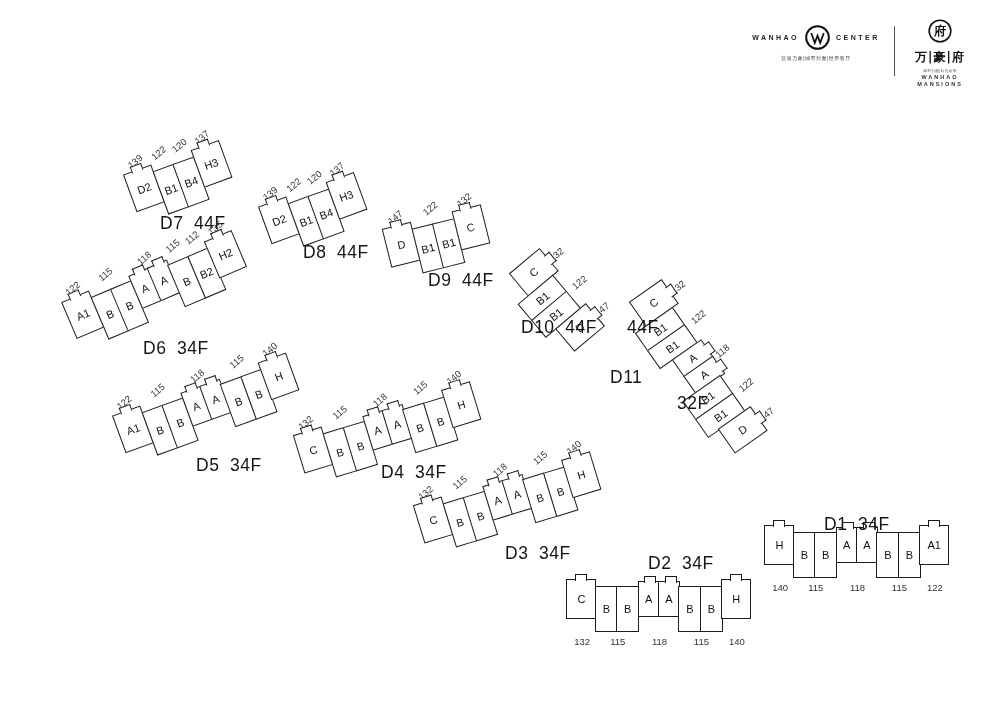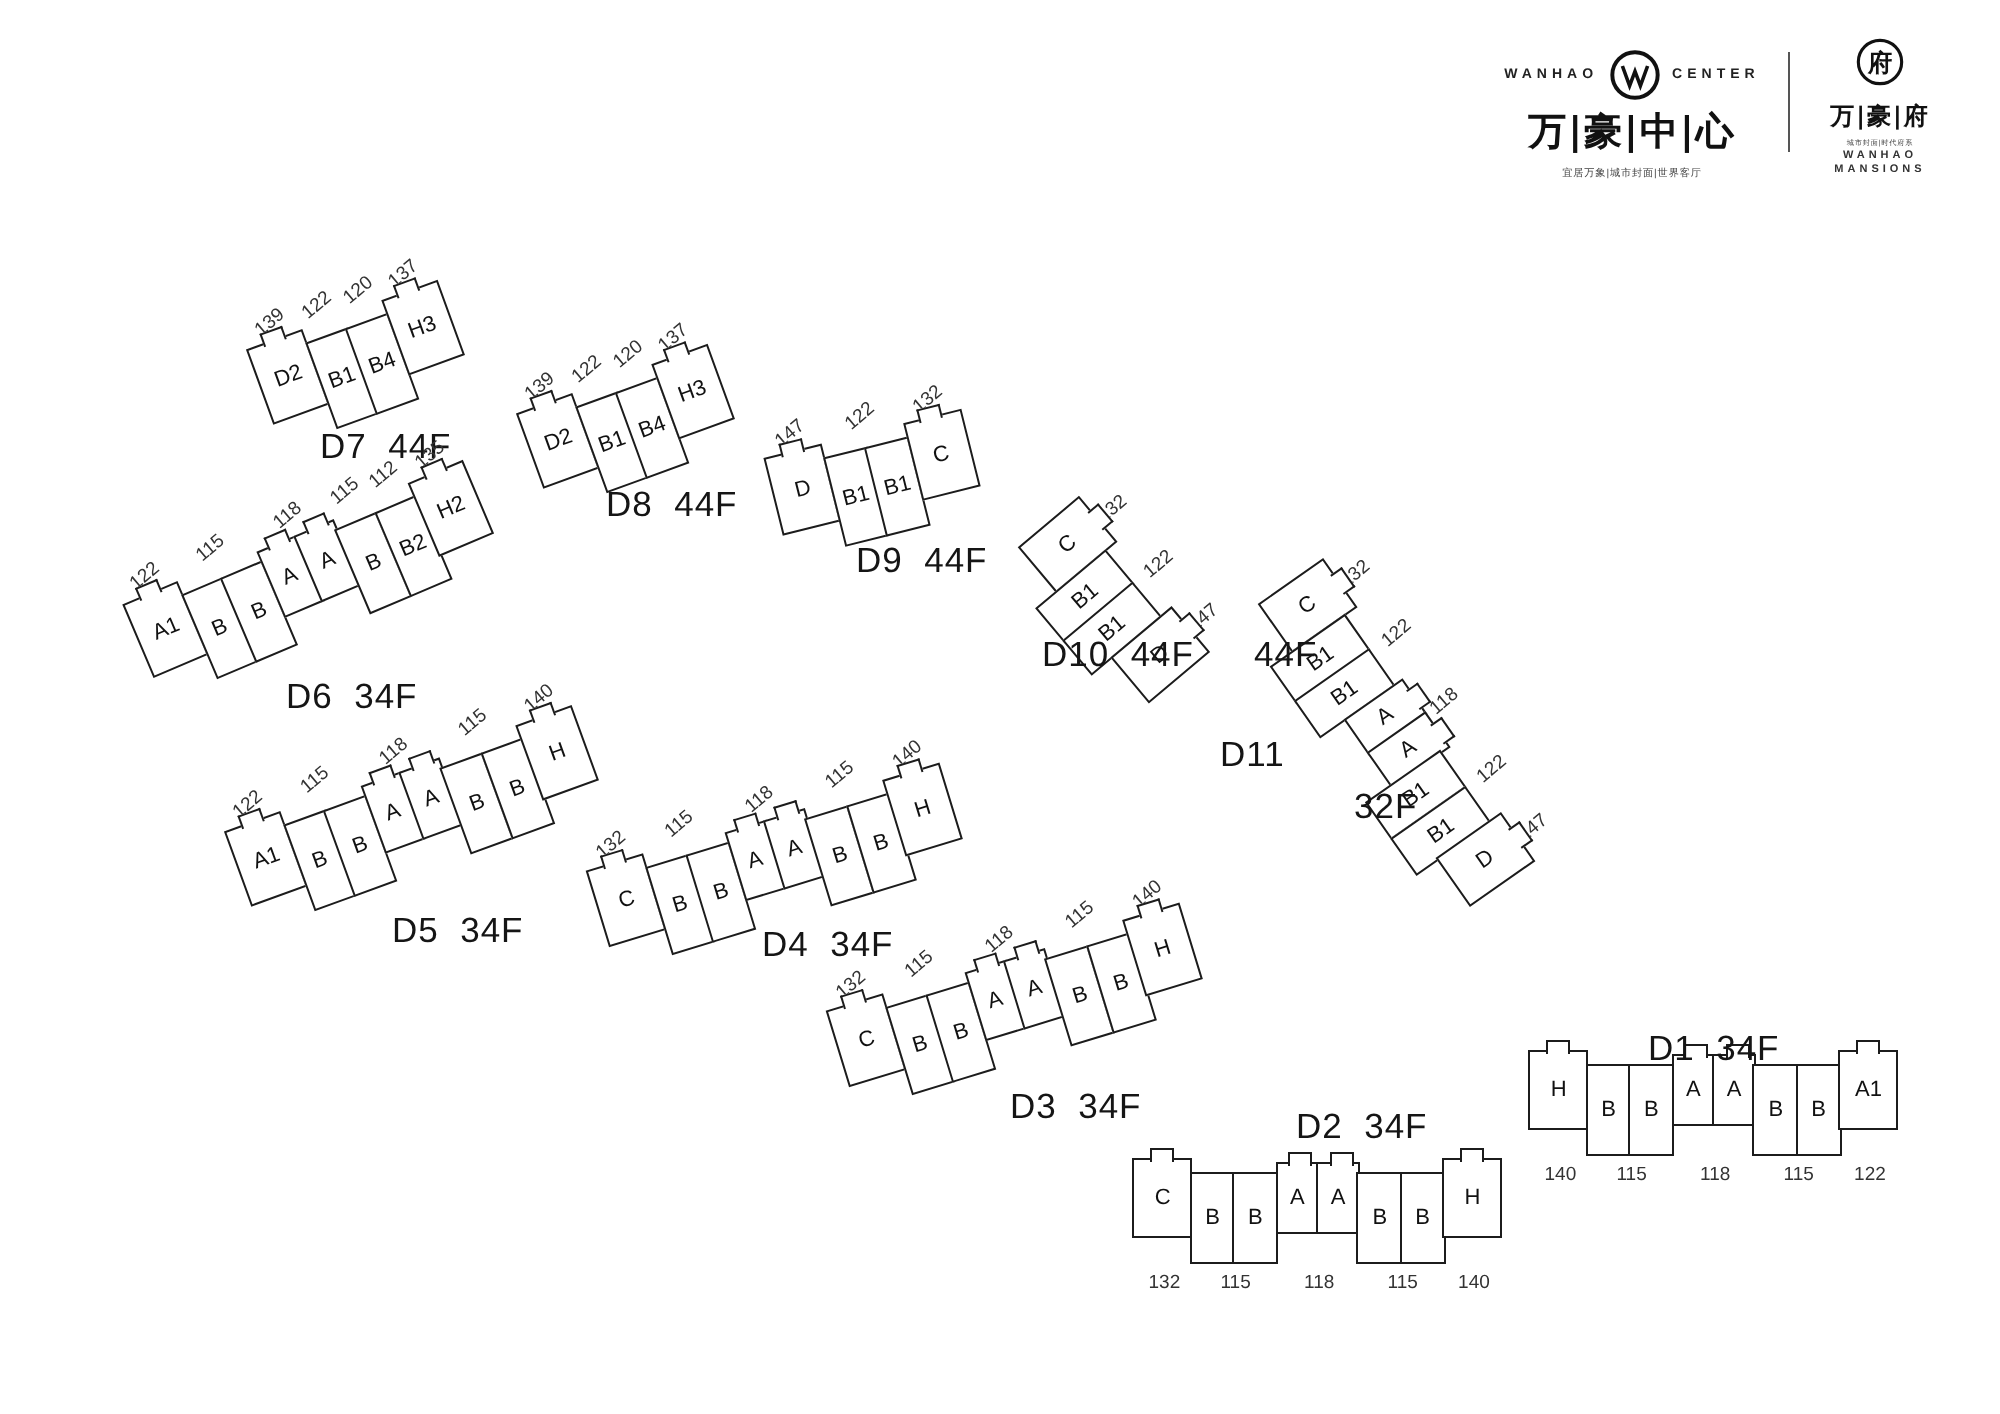--- a/index.html
+++ b/index.html
@@ -52,21 +52,20 @@
 
   <div class="logo-center">
     <div class="logo-line1">
       <span>WANHAO</span>
       <svg width="27" height="27" viewBox="0 0 30 30">
         <circle cx="15" cy="15" r="12.6" fill="none" stroke="#111" stroke-width="2.2"></circle>
         <path d="M8 10 L12 21 L15 13 L18 21 L22 10" fill="none" stroke="#111" stroke-width="2" stroke-linejoin="miter"></path>
       </svg>
       <span>CENTER</span>
     </div>
-    <div class="logo-cn">万|豪|中|心</div>
     <div class="logo-tag">宜居万象|城市封面|世界客厅</div>
   </div>
 
   <div class="logo-divider"></div>
 
   <div class="logo-mansion">
     <svg width="26" height="26" viewBox="0 0 30 30">
       <circle cx="15" cy="15" r="12.5" fill="none" stroke="#111" stroke-width="1.8"></circle>
       <text x="15" y="20" text-anchor="middle" font-size="14" font-family="DejaVu Sans" font-weight="bold" fill="#111">府</text>
     </svg>

